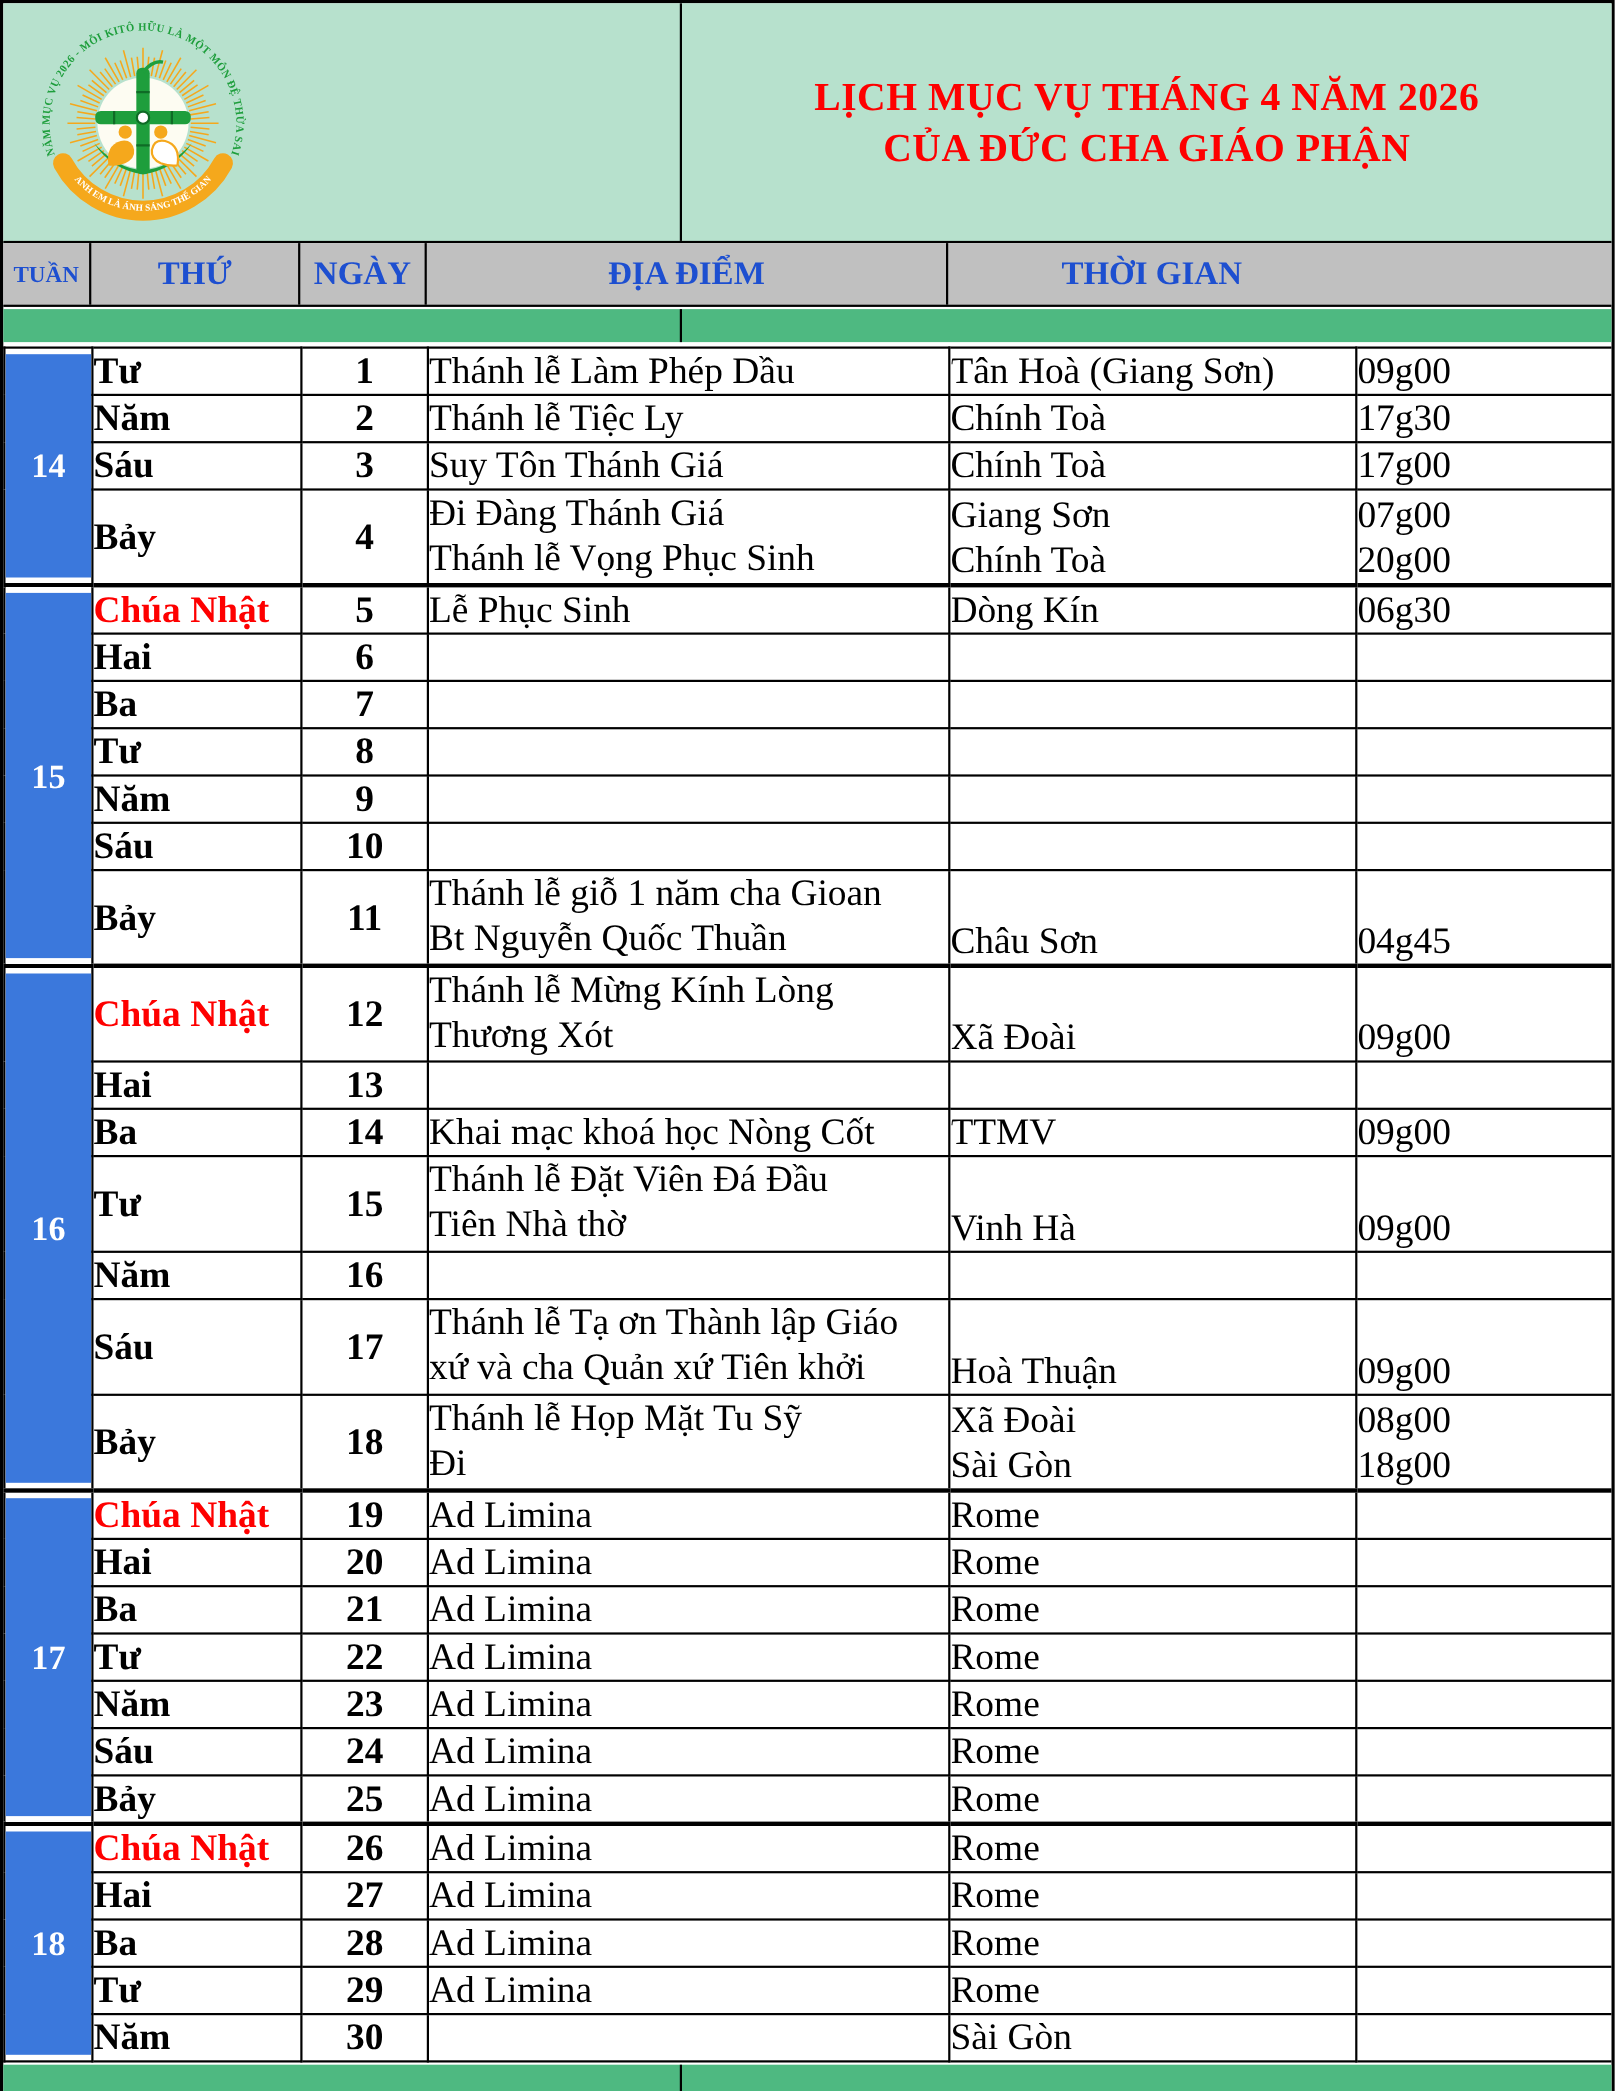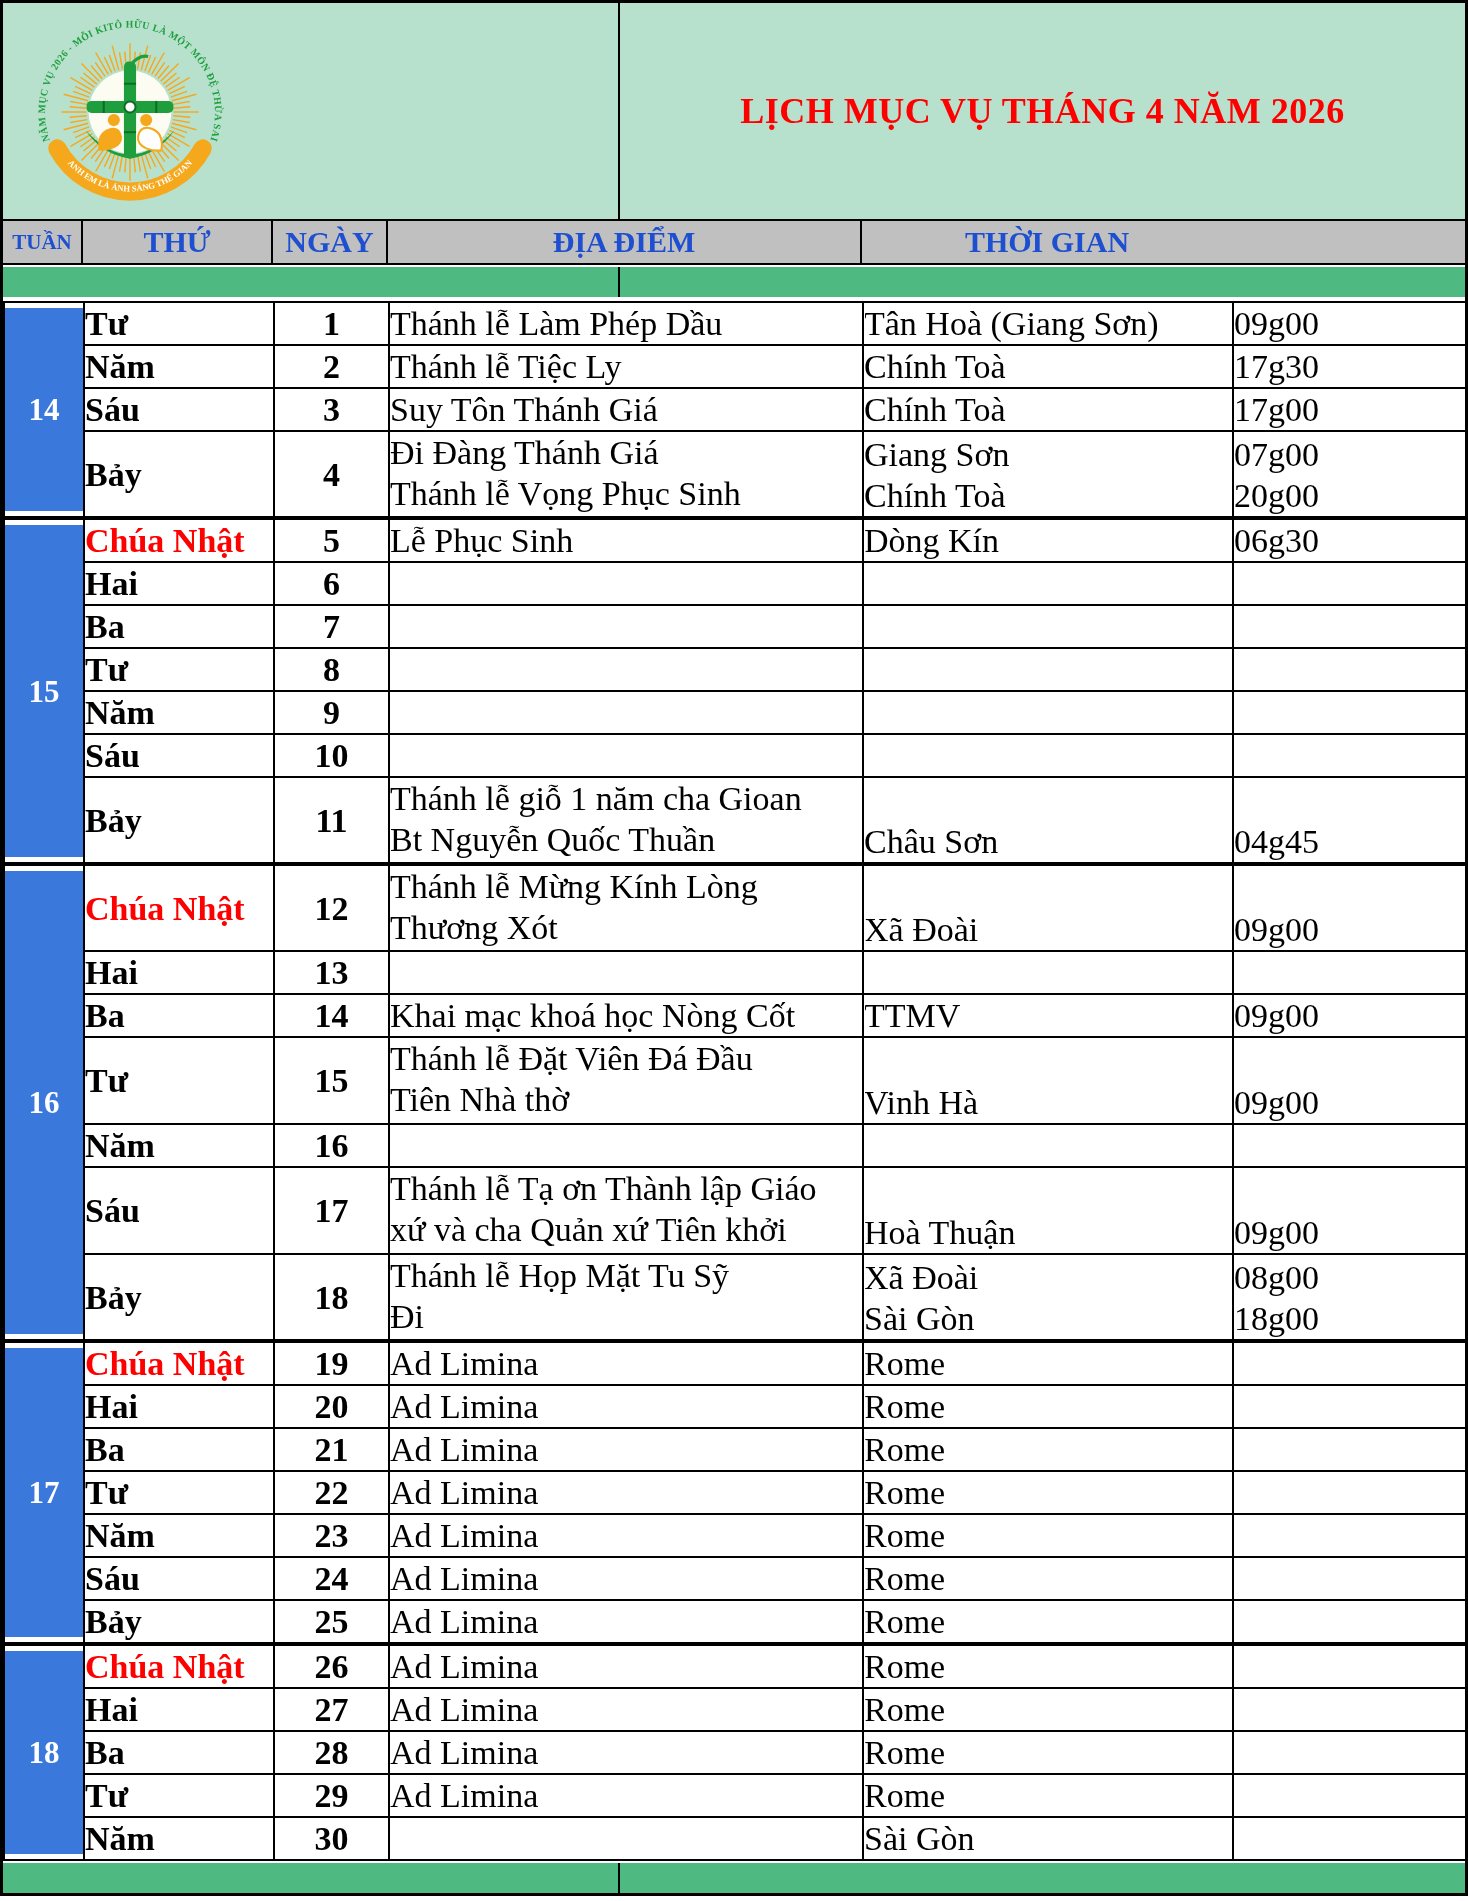--- a/index.html
+++ b/index.html
@@ -51,21 +51,21 @@
     font-weight:bold;
     font-size:36px;
     line-height:46px;
     letter-spacing:.5px;
     text-align:center;
   }
   
   .col-header{
     display:grid;
     grid-template-columns:80px 190px 115px 474px 370px auto;
-    height:44px;
+    height:58px;
     background:var(--c-header-gray);
     border-bottom:2px solid var(--c-border);
   }
   .hcell{
     border-right:2px solid var(--c-border);
     color:var(--c-header-blue);
     font-weight:bold;
     font-size:30px;
     display:flex;
     align-items:center;
@@ -262,20 +262,21 @@
         </g>
 
         <path d="M 28,136 A 82,82 0 0 0 172,136" fill="none" stroke="#f5a81c" stroke-width="18" stroke-linecap="round"></path>
         <text font-size="8.5" font-weight="bold" fill="#ffffff">
           <textPath href="#arcBot" startOffset="50%" text-anchor="middle">ANH EM LÀ ÁNH SÁNG THẾ GIAN</textPath>
         </text>
       </svg>
     </div>
     <div class="title-cell">
       <div class="title-line">LỊCH MỤC VỤ THÁNG 4 NĂM 2026</div>
+      <div class="title-line">CỦA ĐỨC CHA GIÁO PHẬN</div>
     </div>
   </div>
 
   <div class="col-header">
       <div class="hcell hc0">TUẦN</div>
       <div class="hcell hc1">THỨ</div>
       <div class="hcell hc2">NGÀY</div>
       <div class="hcell hc4">ĐỊA ĐIỂM</div>
       <div class="hcell hc5">THỜI GIAN</div>
     </div>

